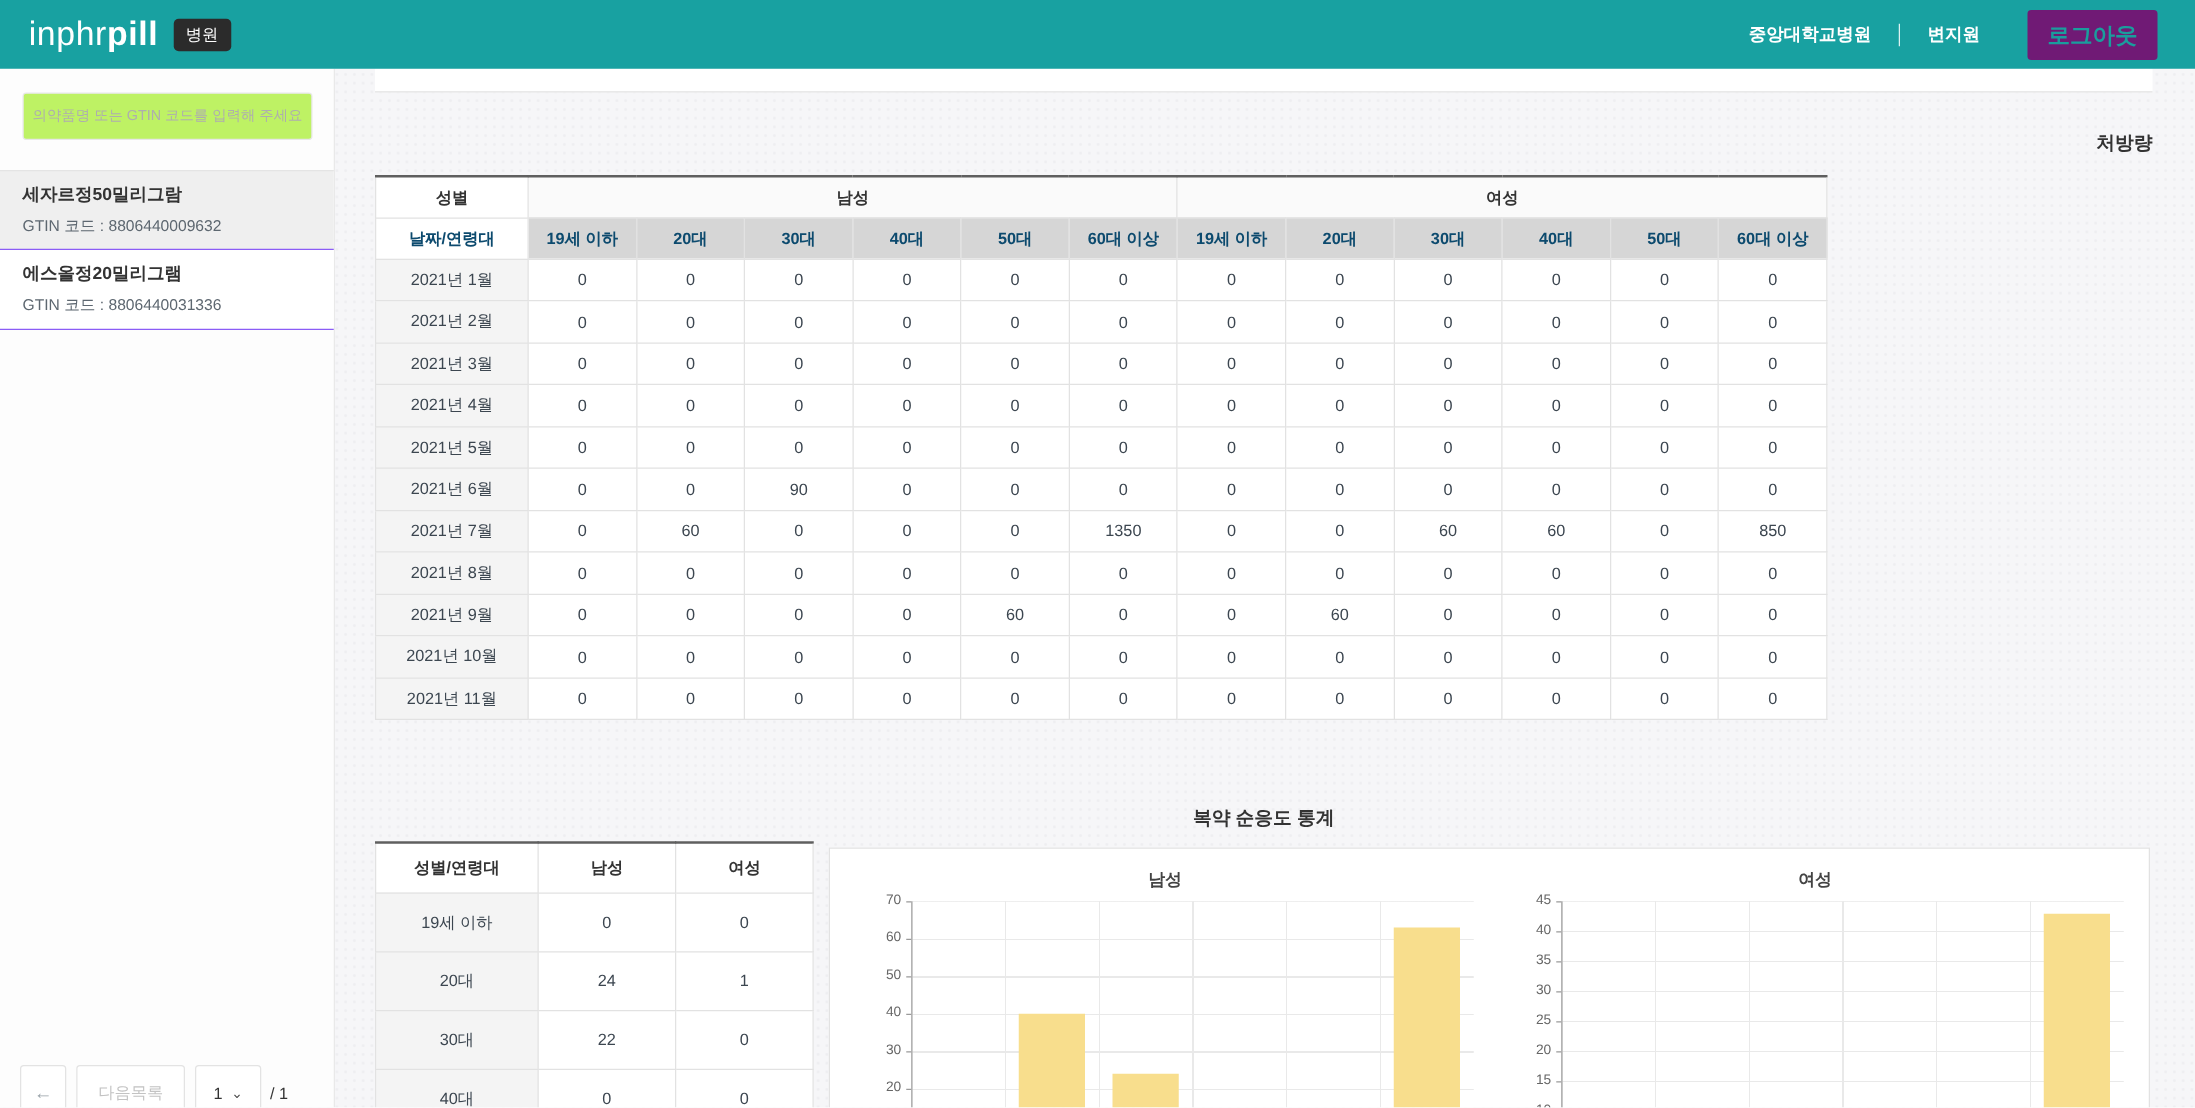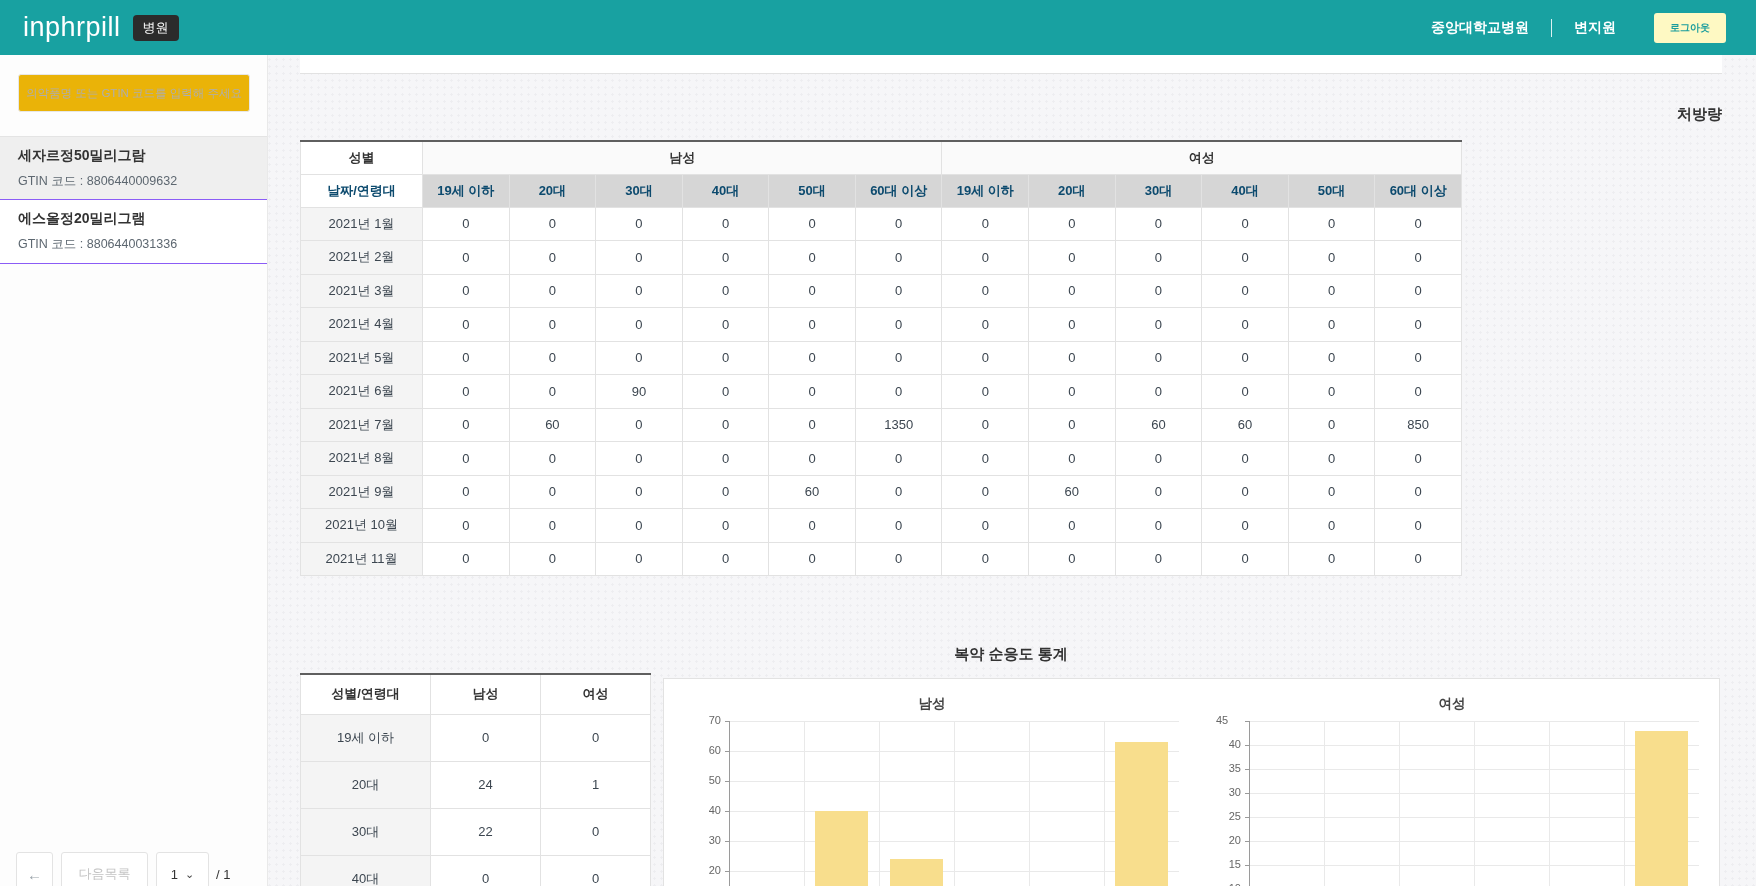--- a/index.html
+++ b/index.html
@@ -7,31 +7,31 @@
   body { font-family:"Liberation Sans","DejaVu Sans",sans-serif; color:#3c4650; }
   .app { position:relative; width:1756px; height:886px; overflow:hidden;
          background:#f6f6f8;
          background-image:radial-gradient(circle, rgba(60,60,80,0.045) 1px, transparent 1.2px);
          background-size:7px 7px; }
 
   
   .topbar { position:absolute; left:0; top:0; width:1756px; height:55px; background:#18a1a1;
             display:flex; align-items:center; z-index:5; }
   .logo { margin-left:23px; color:#fff; font-size:27px; letter-spacing:.5px; display:flex; align-items:baseline; }
-  .logo .lt { font-weight:400; } .logo .lb { font-weight:400; }
+  .logo .lt { font-weight:400; } .logo .lb { font-weight:700; }
   .logo-badge { margin-left:12px; background:#2b2b2b; color:#fff; font-size:13px; padding:4px 10px; border-radius:4px; }
   .top-right { margin-left:auto; display:flex; align-items:center; margin-right:30px; color:#fff; font-size:14px; font-weight:700; }
   .top-sep { width:1px; height:18px; background:rgba(255,255,255,.85); margin:0 22px; }
-  .logout-btn { margin-left:38px; background:#fef9c3; color:#1a9d9d; border:none; font-weight:700;
-                font-size:10px; padding:8px 16px; border-radius:3px; cursor:pointer; }
+  .logout-btn { margin-left:38px; background:#701a75; color:#1a9d9d; border:none; font-weight:700;
+                font-size:18px; padding:8px 16px; border-radius:3px; cursor:pointer; }
 
   
   .sidebar { position:absolute; left:0; top:55px; width:268px; height:831px; background:#fdfdfd;
              border-right:1px solid #e9e9e9; z-index:4; }
-  .search-box { margin:19px 18px 0 18px; height:38px; width:232px; background:#eab308;
+  .search-box { margin:19px 18px 0 18px; height:38px; width:232px; background:#bef264;
                 border:1px solid #e7e7e7; border-radius:3px; }
   .search-box input { width:100%; height:100%; border:none; background:transparent; outline:none;
                       font-size:11.5px; color:#555; text-align:center;
                       font-family:"Liberation Sans","DejaVu Sans",sans-serif; }
   .search-box input::placeholder { color:#aeaeae; }
   .drug-list { margin-top:24px; }
   .drug-item { height:64px; padding:10px 0 0 18px; border-bottom:1px solid #8b5cf6; cursor:pointer; background:#fff; }
   .drug-item.selected { background:#efefef; border-top:1px solid #e4e4e4; }
   .drug-name { font-size:14px; font-weight:700; color:#333; }
   .drug-gtin { font-size:12.5px; color:#5d6770; margin-top:8px; }
@@ -380,21 +380,21 @@
         <div class="ytick" style="left: 61px; top: 132px;"></div>
         <div class="ylab" style="left: 19px; top: 155px;">30</div>
         <div class="ytick" style="left: 61px; top: 162px;"></div>
         <div class="ylab" style="left: 19px; top: 185px;">20</div>
         <div class="ytick" style="left: 61px; top: 192px;"></div>
         <div class="bar" style="left: 151px; top: 132px; width: 53px; height: 120px; background: rgb(248, 222, 141);"></div>
         <div class="bar" style="left: 226px; top: 180px; width: 53px; height: 72px; background: rgb(248, 222, 141);"></div>
         <div class="bar" style="left: 451px; top: 63px; width: 53px; height: 189px; background: rgb(248, 222, 141);"></div>
         <div class="chart-title" style="left: 541px; width: 494px;">여성</div>
         <div class="plot" style="left: 585px; width: 450px; height: 216px; background-image: repeating-linear-gradient(rgb(233, 233, 233) 0px, rgb(233, 233, 233) 1px, transparent 1px, transparent 24px), repeating-linear-gradient(90deg, transparent 0px, transparent 74px, rgb(233, 233, 233) 74px, rgb(233, 233, 233) 75px);"></div>
-        <div class="ylab" style="left: 539px; top: 35px; text-align: center;">45</div>
+        <div class="ylab" style="left: 539px; top: 35px;">45</div>
         <div class="ytick" style="left: 581px; top: 42px;"></div>
         <div class="ylab" style="left: 539px; top: 59px;">40</div>
         <div class="ytick" style="left: 581px; top: 66px;"></div>
         <div class="ylab" style="left: 539px; top: 83px;">35</div>
         <div class="ytick" style="left: 581px; top: 90px;"></div>
         <div class="ylab" style="left: 539px; top: 107px;">30</div>
         <div class="ytick" style="left: 581px; top: 114px;"></div>
         <div class="ylab" style="left: 539px; top: 131px;">25</div>
         <div class="ytick" style="left: 581px; top: 138px;"></div>
         <div class="ylab" style="left: 539px; top: 155px;">20</div>

